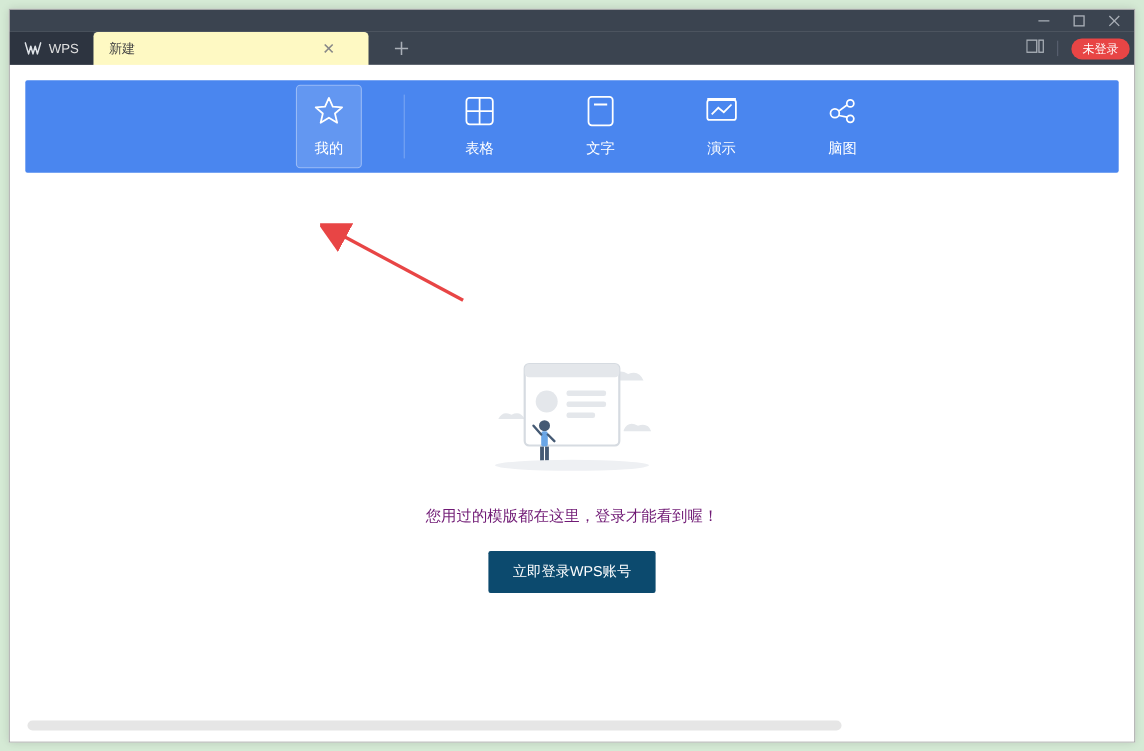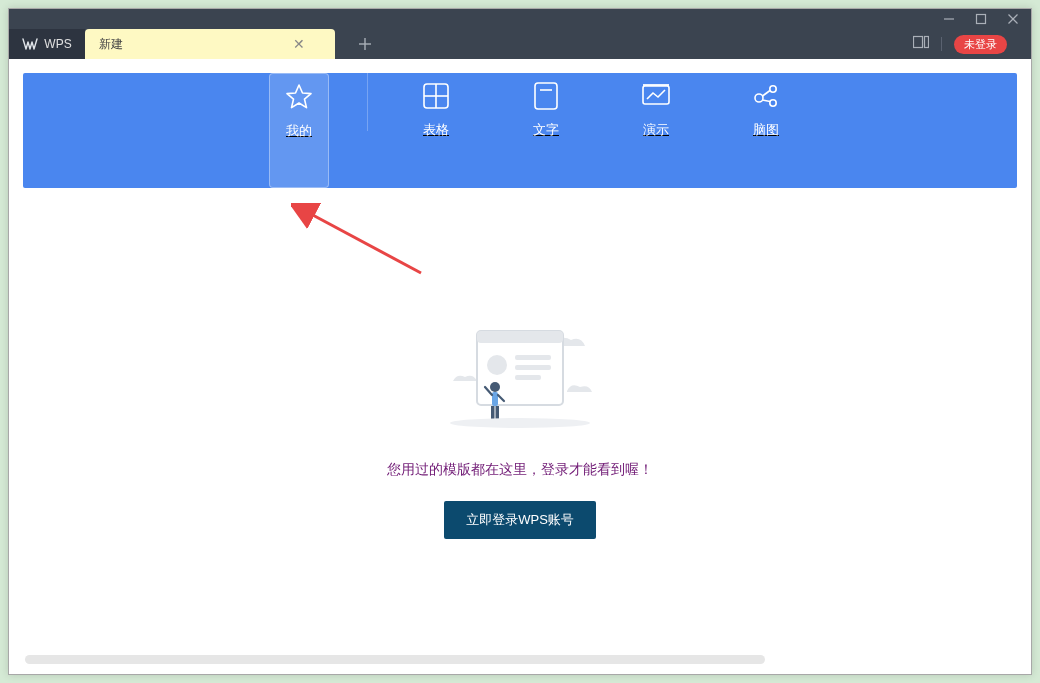--- a/index.html
+++ b/index.html
@@ -87,21 +87,21 @@
       color: #aab0b8;
       font-size: 18px;
       cursor: pointer;
       margin-left: 12px;
     }
     .tabbar-spacer { flex: 1; }
     .tabbar-right {
       display: flex;
       align-items: center;
       gap: 12px;
-      padding-right: 24px;
+      padding-right: 4px;
     }
     .layout-icon {
       color: #aab0b8;
       cursor: pointer;
     }
     .vsep {
       width: 1px;
       height: 14px;
       background: #5a6270;
     }
@@ -115,27 +115,27 @@
     }
     .content {
       flex: 1;
       background: #fff;
       padding: 14px 14px 8px 14px;
       overflow: hidden;
       position: relative;
     }
     .nav-strip {
       background: #4a86ef;
-      height: 115px;
+      height: 84px;
       border-radius: 2px;
       display: flex;
+      align-items: center;
       padding-left: 246px;
       gap: 50px;
       position: relative;
-      text-decoration: underline;
     }
     .nav-item {
       display: flex;
       flex-direction: column;
       align-items: center;
       gap: 10px;
       color: #fff;
       cursor: pointer;
       font-size: 13px;
       width: 60px;

